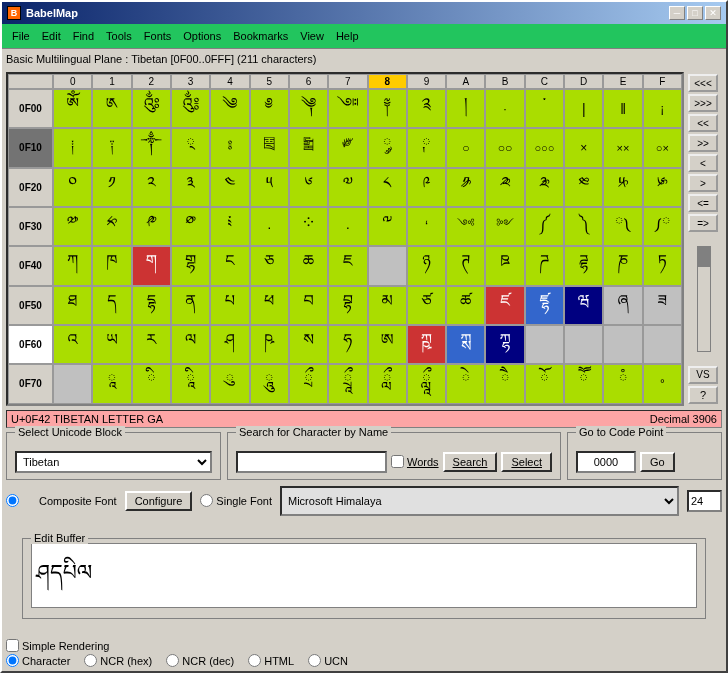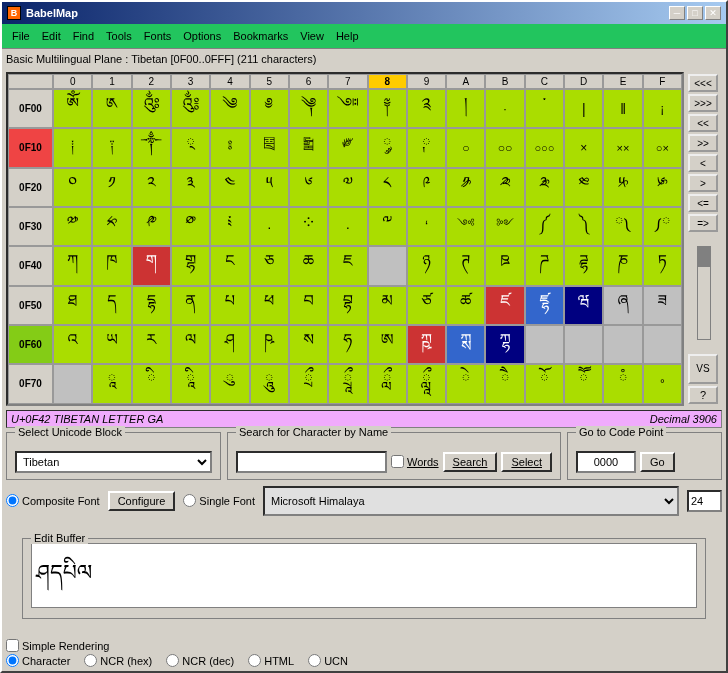--- a/index.html
+++ b/index.html
@@ -106,21 +106,21 @@
           <div class="char-cell">༉</div>
           <div class="char-cell">།</div>
           <div class="char-cell" style="font-size:12px;">·</div>
           <div class="char-cell">་</div>
           <div class="char-cell" style="font-size:14px;">|</div>
           <div class="char-cell" style="font-size:14px;">‖</div>
           <div class="char-cell" style="font-size:12px;">¡</div>
         </div>
 
         <div style="display:grid; grid-template-columns: 45px repeat(16, 1fr);">
-          <div style="font-size:10px; padding:2px; display:flex; align-items:center; justify-content:center; background:#ef4444; border:1px solid #999; font-weight:bold;">0F10</div>
+          <div style="font-size:10px; padding:2px; display:flex; align-items:center; justify-content:center; background:#737373; border:1px solid #999; font-weight:bold;">0F10</div>
           <div class="char-cell" style="font-size:12px;">༐ </div>
           <div class="char-cell" style="font-size:12px;">༑</div>
           <div class="char-cell">༒ </div>
           <div class="char-cell">྄</div>
           <div class="char-cell" style="font-size:12px;">༔</div>
           <div class="char-cell">༕ </div>
           <div class="char-cell">༖ </div>
           <div class="char-cell">༗ </div>
           <div class="char-cell">༘</div>
           <div class="char-cell">༙</div>
@@ -206,21 +206,21 @@
           <div class="char-cell">ཙ</div>
           <div class="char-cell">ཚ</div>
           <div class="char-cell" style="background:#cc3333; color:white;">ཛ</div>
           <div class="char-cell" style="background:#3366cc; color:white;">ཛྷ</div>
           <div class="char-cell" style="background:#000080; color:white;">ཝ</div>
           <div class="char-cell" style="background:#c0c0c0;">ཞ</div>
           <div class="char-cell" style="background:#c0c0c0;">ཟ</div>
         </div>
 
         <div style="display:grid; grid-template-columns: 45px repeat(16, 1fr);">
-          <div style="font-size:10px; padding:2px; display:flex; align-items:center; justify-content:center; background:#84cc16; border:1px solid #999; font-weight:bold;">0F60</div>
+          <div style="font-size:10px; padding:2px; display:flex; align-items:center; justify-content:center; background:#ffffff; border:1px solid #999; font-weight:bold;">0F60</div>
           <div class="char-cell">འ</div>
           <div class="char-cell">ཡ</div>
           <div class="char-cell">ར</div>
           <div class="char-cell">ལ</div>
           <div class="char-cell">ཤ</div>
           <div class="char-cell">ཥ</div>
           <div class="char-cell">ས</div>
           <div class="char-cell">ཧ</div>
           <div class="char-cell">ཨ</div>
           <div class="char-cell" style="background:#cc3333; color:white;">ཀྵ</div>
@@ -261,26 +261,26 @@
         <div class="nav-btn" style="width:30px; height:18px; background:#d4d0c8; border:2px outset; cursor:pointer; font-size:10px; display:flex; align-items:center; justify-content:center;">&lt;</div>
         <div class="nav-btn" style="width:30px; height:18px; background:#d4d0c8; border:2px outset; cursor:pointer; font-size:10px; display:flex; align-items:center; justify-content:center;">&gt;</div>
         <div class="nav-btn" style="width:30px; height:18px; background:#d4d0c8; border:2px outset; cursor:pointer; font-size:10px; display:flex; align-items:center; justify-content:center;">&lt;=</div>
         <div class="nav-btn" style="width:30px; height:18px; background:#d4d0c8; border:2px outset; cursor:pointer; font-size:10px; display:flex; align-items:center; justify-content:center;">=&gt;</div>
         <div style="height:10px;"></div>
 
         <div style="flex:1; background:#d4d0c8; border:1px solid #808080; width:14px; margin:0 auto; position:relative;">
           <div style="width:100%; height:20px; background:#808080; position:absolute; top:0;"></div>
         </div>
         <div style="height:10px;"></div>
-        <div class="nav-btn" style="width:30px; height:30px; background:#d4d0c8; border:2px outset; cursor:pointer; font-size:10px; display:flex; align-items:center; justify-content:center;">VS</div>
+        <div class="nav-btn" style="width:30px; height:18px; background:#d4d0c8; border:2px outset; cursor:pointer; font-size:10px; display:flex; align-items:center; justify-content:center;">VS</div>
         <div class="nav-btn" style="width:30px; height:18px; background:#d4d0c8; border:2px outset; cursor:pointer; font-size:11px; display:flex; align-items:center; justify-content:center;">?</div>
       </div>
     </div>
 
-    <div style="display:flex; justify-content:space-between; align-items:center; padding:2px 4px; background:#f0abfc; border:1px inset #808080;font-style:italic;">
+    <div style="display:flex; justify-content:space-between; align-items:center; padding:2px 4px; background:#fca5a5; border:1px inset #808080;">
       <span style="font-size:11px;">U+0F42 TIBETAN LETTER GA</span>
       <span style="font-size:11px;">Decimal 3906</span>
     </div>
 
     <div style="display:flex; gap:6px; align-items:flex-end;">
 
       <div class="group-box" style="flex:0 0 215px; padding-top:10px;">
         <span class="group-box-label">Select Unicode Block</span>
         <select class="dropdown">
           <option>Tibetan</option>
@@ -303,21 +303,21 @@
       <div class="group-box" style="flex:0 0 155px; padding-top:10px;">
         <span class="group-box-label">Go to Code Point</span>
         <div class="goto-row" style="display:flex; align-items:center; gap:4px;">
           <input type="text" class="goto-input" style="width: 60px; border: 2px inset rgb(128, 128, 128); padding: 2px; font-size: 11px; text-align: center; height: 22px;" value="0000">
           <button class="btn">Go</button>
         </div>
       </div>
     </div>
 
     <div style="display:flex; align-items:center; gap:8px; padding:2px 0;">
-      <label style="display:flex; align-items:center; gap:3px;">
+      <label style="display:flex; align-items:center; gap:20px;">
         <input type="radio" name="fonttype" checked="" style="">
         <span>Composite Font</span>
       </label>
       <button class="btn">Configure</button>
       <label style="display:flex; align-items:center; gap:3px;">
         <input type="radio" name="fonttype" style="">
         <span>Single Font</span>
       </label>
       <select style="flex:1; border:2px inset #808080; padding:2px; font-size:11px; background:#e0e0e0; height:30px;">
         <option>Microsoft Himalaya</option>

